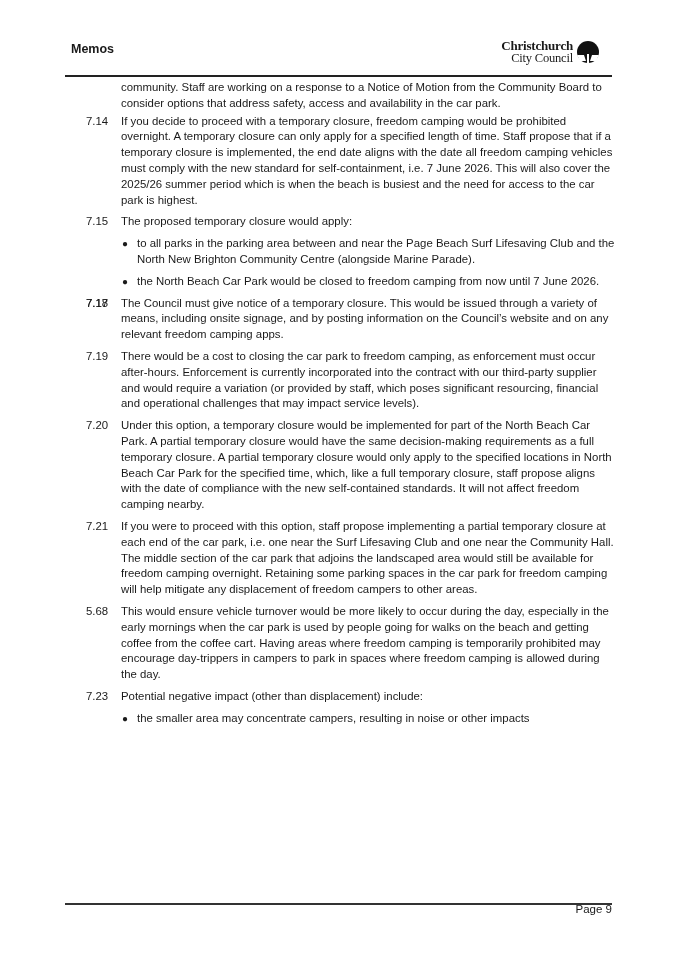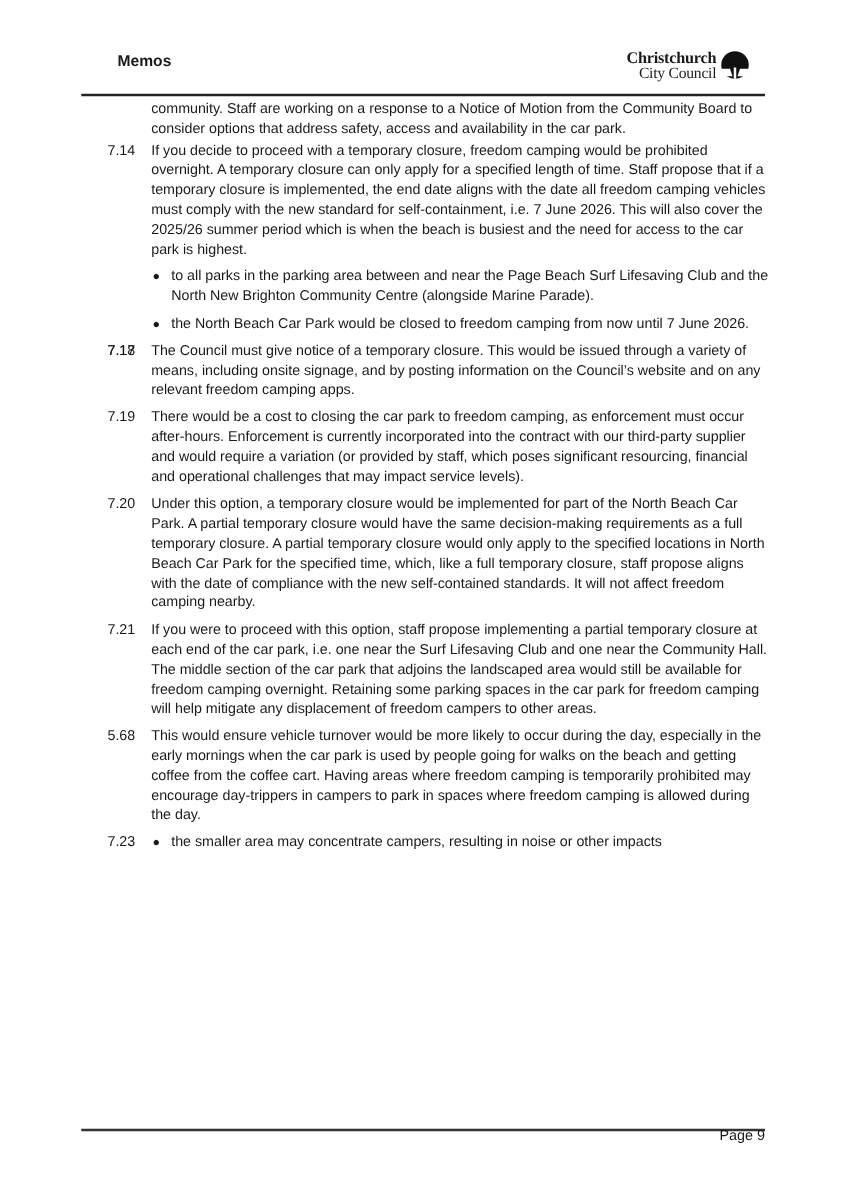--- a/index.html
+++ b/index.html
@@ -1,21 +1,21 @@
 <!DOCTYPE html>
 <html><head>
   <meta charset="utf-8">
   <style>
     html, body { margin: 0; padding: 0; background: #ffffff; }
     body {
       width: 675px; height: 955px; position: relative; overflow: hidden;
       font-family: "Liberation Sans", sans-serif; color: #1a1a1a;
     }
     .header { position: absolute; left: 65px; top: 36px; width: 547px; height: 40px; }
-    .header-title { position: absolute; left: 6px; top: 6px; font-weight: bold; font-size: 12.5px; color: #1a1a1a; margin-left: 23px; }
+    .header-title { position: absolute; left: 6px; top: 6px; font-weight: bold; font-size: 12.5px; color: #1a1a1a; }
     .logo { position: absolute; right: 12px; top: 4px; display: flex; align-items: center; }
     .logo-text { font-family: "Liberation Serif", serif; text-align: right; line-height: 12px; margin-right: 3px; }
     .logo-line1 { font-weight: bold; font-size: 13px; letter-spacing: -0.2px; }
     .logo-line2 { font-size: 12.5px; letter-spacing: -0.2px; }
     .logo-icon { width: 24px; height: 24px; }
     .header-rule { position: absolute; left: 0; right: 0; top: 39px; height: 1.5px; background: #222; }
 
     .content { position: absolute; left: 72px; top: 80px; width: 545px; font-size: 11.4px; line-height: 15.8px; }
     .para { position: relative; padding-left: 49px; margin-bottom: 6px; }
     .para-num { position: absolute; left: 14px; top: 0; }
@@ -49,20 +49,24 @@
 </div>
 
 <div class="content">
   <div class="cont">community. Staff are working on a response to a Notice of Motion from the Community Board to consider options that address safety, access and availability in the car park.</div>
 
   <div class="para">
     <span class="para-num">7.14</span>
     <span>If you decide to proceed with a temporary closure, freedom camping would be prohibited overnight. A temporary closure can only apply for a specified length of time. Staff propose that if a temporary closure is implemented, the end date aligns with the date all freedom camping vehicles must comply with the new standard for self-containment, i.e. 7 June 2026. This will also cover the 2025/26 summer period which is when the beach is busiest and the need for access to the car park is highest.</span>
   </div>
 
+  <div class="para">
+    <span class="para-num">7.15</span>
+    <span>The proposed temporary closure would apply:</span>
+  </div>
   <div class="bullet">
     <span class="bullet-dot">●</span>
     <span>to all parks in the parking area between and near the Page Beach Surf Lifesaving Club and the North New Brighton Community Centre (alongside Marine Parade).</span>
   </div>
   <div class="bullet">
     <span class="bullet-dot">●</span>
     <span>the North Beach Car Park would be closed to freedom camping from now until 7 June 2026.</span>
   </div>
 
   <div class="para">
@@ -85,20 +89,21 @@
   <div class="para">
     <span class="para-num">7.21</span>
     <span>If you were to proceed with this option, staff propose implementing a partial temporary closure at each end of the car park, i.e. one near the Surf Lifesaving Club and one near the Community Hall. The middle section of the car park that adjoins the landscaped area would still be available for freedom camping overnight. Retaining some parking spaces in the car park for freedom camping will help mitigate any displacement of freedom campers to other areas.</span>
   </div>
   <div class="para">
     <span class="para-num">5.68</span>
     <span>This would ensure vehicle turnover would be more likely to occur during the day, especially in the early mornings when the car park is used by people going for walks on the beach and getting coffee from the coffee cart. Having areas where freedom camping is temporarily prohibited may encourage day-trippers in campers to park in spaces where freedom camping is allowed during the day.</span>
   </div>
   <div class="para">
     <span class="para-num">7.23</span>
+    <span>Potential negative impact (other than displacement) include:</span>
   </div>
   <div class="bullet">
     <span class="bullet-dot">●</span>
     <span>the smaller area may concentrate campers, resulting in noise or other impacts</span>
   </div>
 </div>
 
 <div class="footer-rule"></div>
 <div class="page-num">Page 9</div>
 

